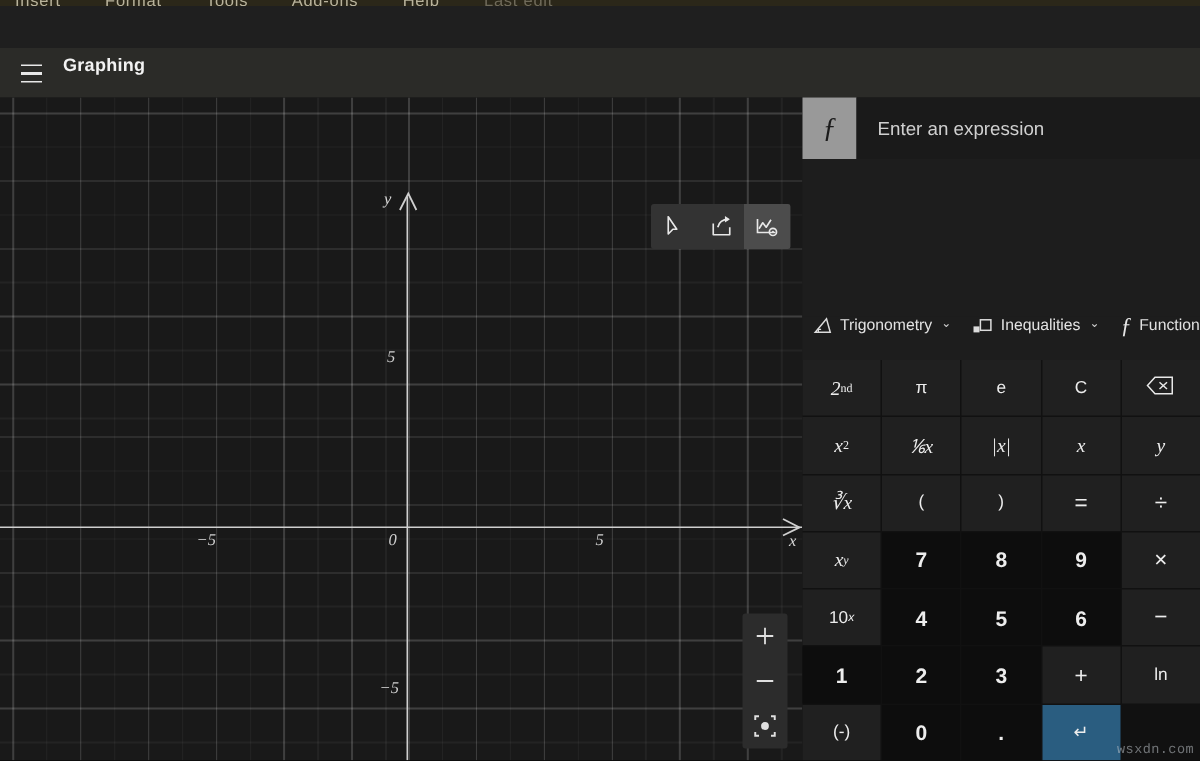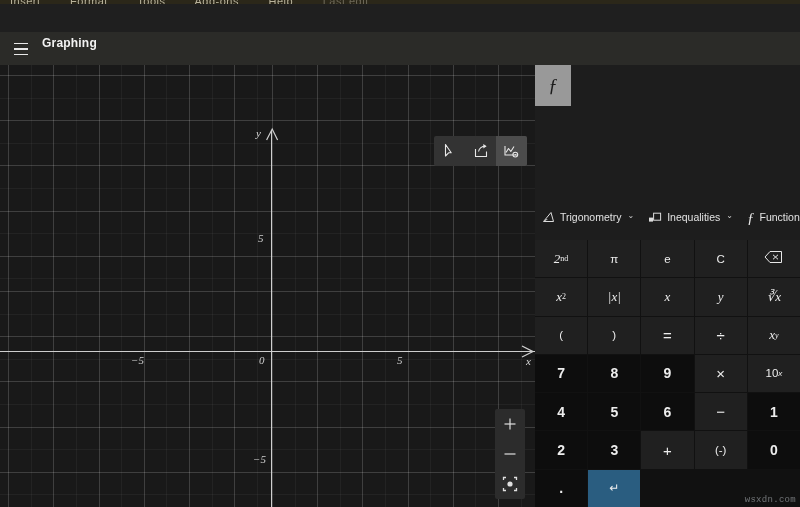--- a/index.html
+++ b/index.html
@@ -436,20 +436,21 @@
             </svg>
           </span>
         </div>
       </div>
     </div>
 
     <div class="side-panel">
 
       <div class="expr-row">
         <div class="fx-btn">ƒ</div>
+        <input class="expr-input" type="text" placeholder="Enter an expression" style="">
       </div>
 
       <div class="expr-list"></div>
 
       <div class="cat-row">
         <div class="cat-item">
           <span>
             <svg width="13" height="13" viewBox="0 0 13 13" aria-hidden="true">
               <path d="M11.5 10.5 L1.5 10.5 L9 1.5 Z" fill="none" stroke="#dcdcdc" stroke-width="1"></path>
               <path d="M3.6 10.5 L3.6 8.6 L5.4 8.6" fill="none" stroke="#dcdcdc" stroke-width="0.8"></path>
@@ -490,20 +491,21 @@
               <line x1="9" y1="4.8" x2="14" y2="9.3" stroke="#e8e8e8" stroke-width="1"></line>
               <line x1="14" y1="4.8" x2="9" y2="9.3" stroke="#e8e8e8" stroke-width="1"></line>
             </svg>
           </span>
         </div>
 
         <div class="key fn">
             <span>x</span>
             <sup>2</sup>
           </div>
+        <div class="key fn">⅙x</div>
         <div class="key fn">|x|</div>
         <div class="key fn">x</div>
         <div class="key fn">y</div>
 
         <div class="key fn">∛x</div>
         <div class="key plain">(</div>
         <div class="key plain">)</div>
         <div class="key op">=</div>
         <div class="key op">÷</div>
 
@@ -523,20 +525,21 @@
         <div class="key num">4</div>
         <div class="key num">5</div>
         <div class="key num">6</div>
         <div class="key op">−</div>
 
         <div class="key num">1</div>
         <div class="key num">2</div>
         <div class="key num">3</div>
         <div class="key op">+</div>
 
+        <div class="key plain">ln</div>
         <div class="key plain">(-)</div>
         <div class="key num">0</div>
         <div class="key num">.</div>
         <div class="key enter">↵</div>
       </div>
 
       <div class="watermark">wsxdn.com</div>
     </div>
   </div>
 </div>

